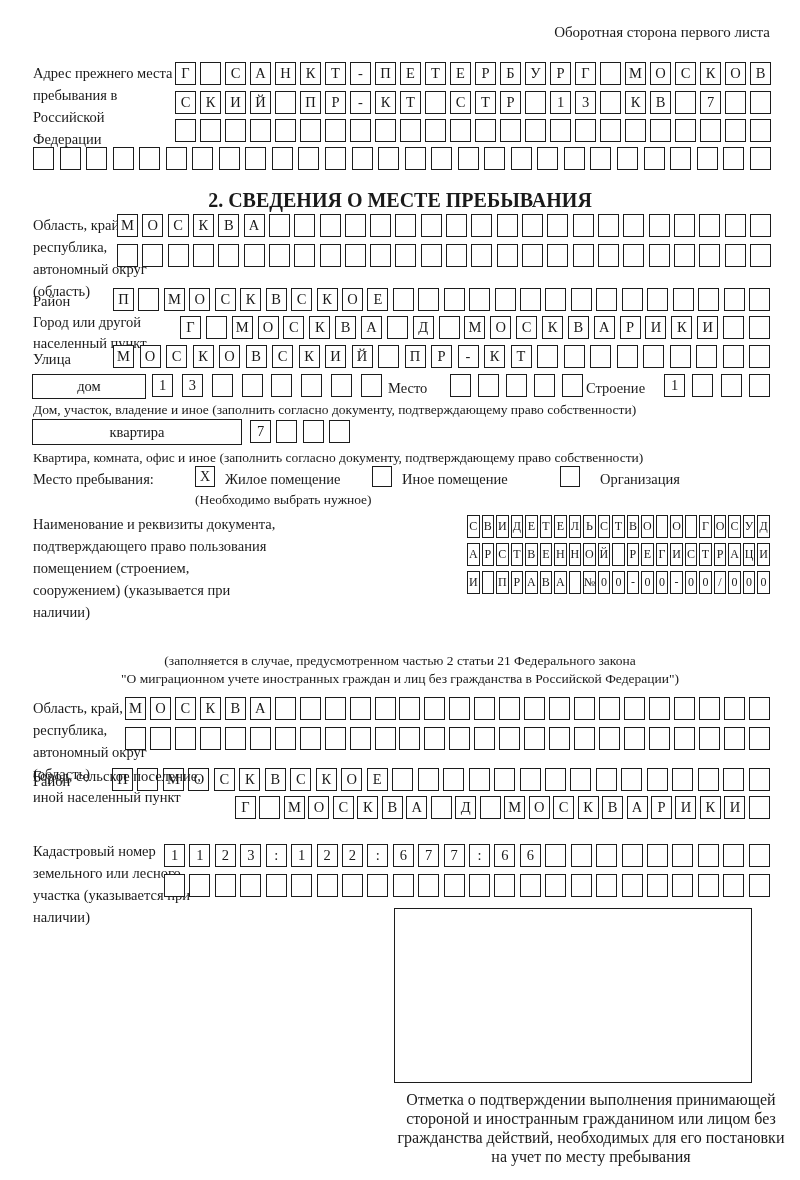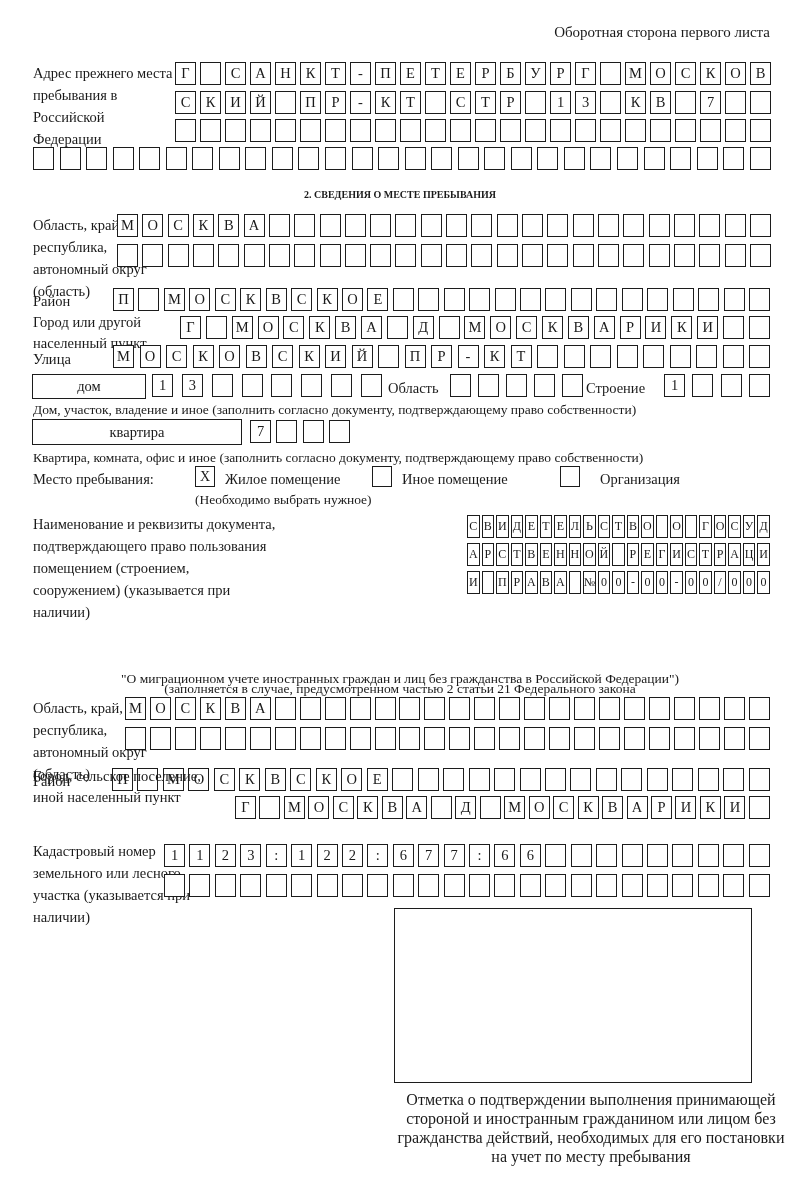--- a/index.html
+++ b/index.html
@@ -2,21 +2,21 @@
 <html><head>
 <meta charset="utf-8">
 <style>
   html,body{margin:0;padding:0;background:#fff;}
   #page{position:relative;width:800px;height:1180px;background:#fff;
         font-family:"Liberation Serif","DejaVu Serif",serif;color:#1a1a1a;overflow:hidden;}
   .abs{position:absolute;}
   .hdr{font-size:15px;}
   .lbl{font-size:14.5px;line-height:22px;}
   .cap{font-size:13.5px;}
-  .title{font-weight:bold;font-size:10px;text-align:center;width:100%;}
+  .title{font-weight:bold;font-size:20px;text-align:center;width:100%;}
   .center{text-align:center;width:100%;}
   .cellrow{position:absolute;display:flex;justify-content:space-between;}
   .cell{width:21px;height:23px;box-sizing:border-box;border:1.6px solid #1c1c1c;
         display:flex;align-items:center;justify-content:center;font-size:14.5px;background:#fff;flex:0 0 auto;}
   .cellrow.small .cell{width:12.5px;height:23px;font-size:12px;}
   .labelbox{position:absolute;box-sizing:border-box;border:1.6px solid #1c1c1c;
         display:flex;align-items:center;justify-content:center;font-size:14.5px;background:#fff;}
   .chk{position:absolute;width:20px;height:21px;box-sizing:border-box;border:1.6px solid #1c1c1c;
         display:flex;align-items:center;justify-content:center;font-size:14px;}
   .bigbox{position:absolute;box-sizing:border-box;border:1.8px solid #1c1c1c;background:#fff;}
@@ -288,21 +288,21 @@
   <div class="cellrow" style="left:152px;top:374px;width:230px;">
       <span class="cell">1</span>
       <span class="cell">3</span>
       <span class="cell"></span>
       <span class="cell"></span>
       <span class="cell"></span>
       <span class="cell"></span>
       <span class="cell"></span>
       <span class="cell"></span>
     </div>
-  <div class="abs lbl" style="left:388px;top:377px;">Область</div>
+  <div class="abs lbl" style="left:388px;top:377px;">Место</div>
   <div class="cellrow" style="left:450px;top:374px;width:133px;">
       <span class="cell"></span>
       <span class="cell"></span>
       <span class="cell"></span>
       <span class="cell"></span>
       <span class="cell"></span>
     </div>
   <div class="abs lbl" style="left:586px;top:377px;">Строение</div>
   <div class="cellrow" style="left:664px;top:374px;width:106px;">
       <span class="cell">1</span>
@@ -394,21 +394,21 @@
       <span class="cell">0</span>
       <span class="cell">-</span>
       <span class="cell">0</span>
       <span class="cell">0</span>
       <span class="cell">/</span>
       <span class="cell">0</span>
       <span class="cell">0</span>
       <span class="cell">0</span>
     </div>
 
-  <div class="abs cap center" style="top:653px;left:0;margin-top:28px;">(заполняется в случае, предусмотренном частью 2 статьи 21 Федерального закона</div>
+  <div class="abs cap center" style="top:653px;left:0;">(заполняется в случае, предусмотренном частью 2 статьи 21 Федерального закона</div>
   <div class="abs cap center" style="top:671px;left:0;">"О миграционном учете иностранных граждан и лиц без гражданства в Российской Федерации")</div>
 
   <div class="abs lbl" style="left:33px;top:697px;width:150px;">Область, край, республика, автономный округ (область)</div>
   <div class="cellrow" style="left:125px;top:697px;width:645px;">
       <span class="cell">М</span>
       <span class="cell">О</span>
       <span class="cell">С</span>
       <span class="cell">К</span>
       <span class="cell">В</span>
       <span class="cell">А</span>

